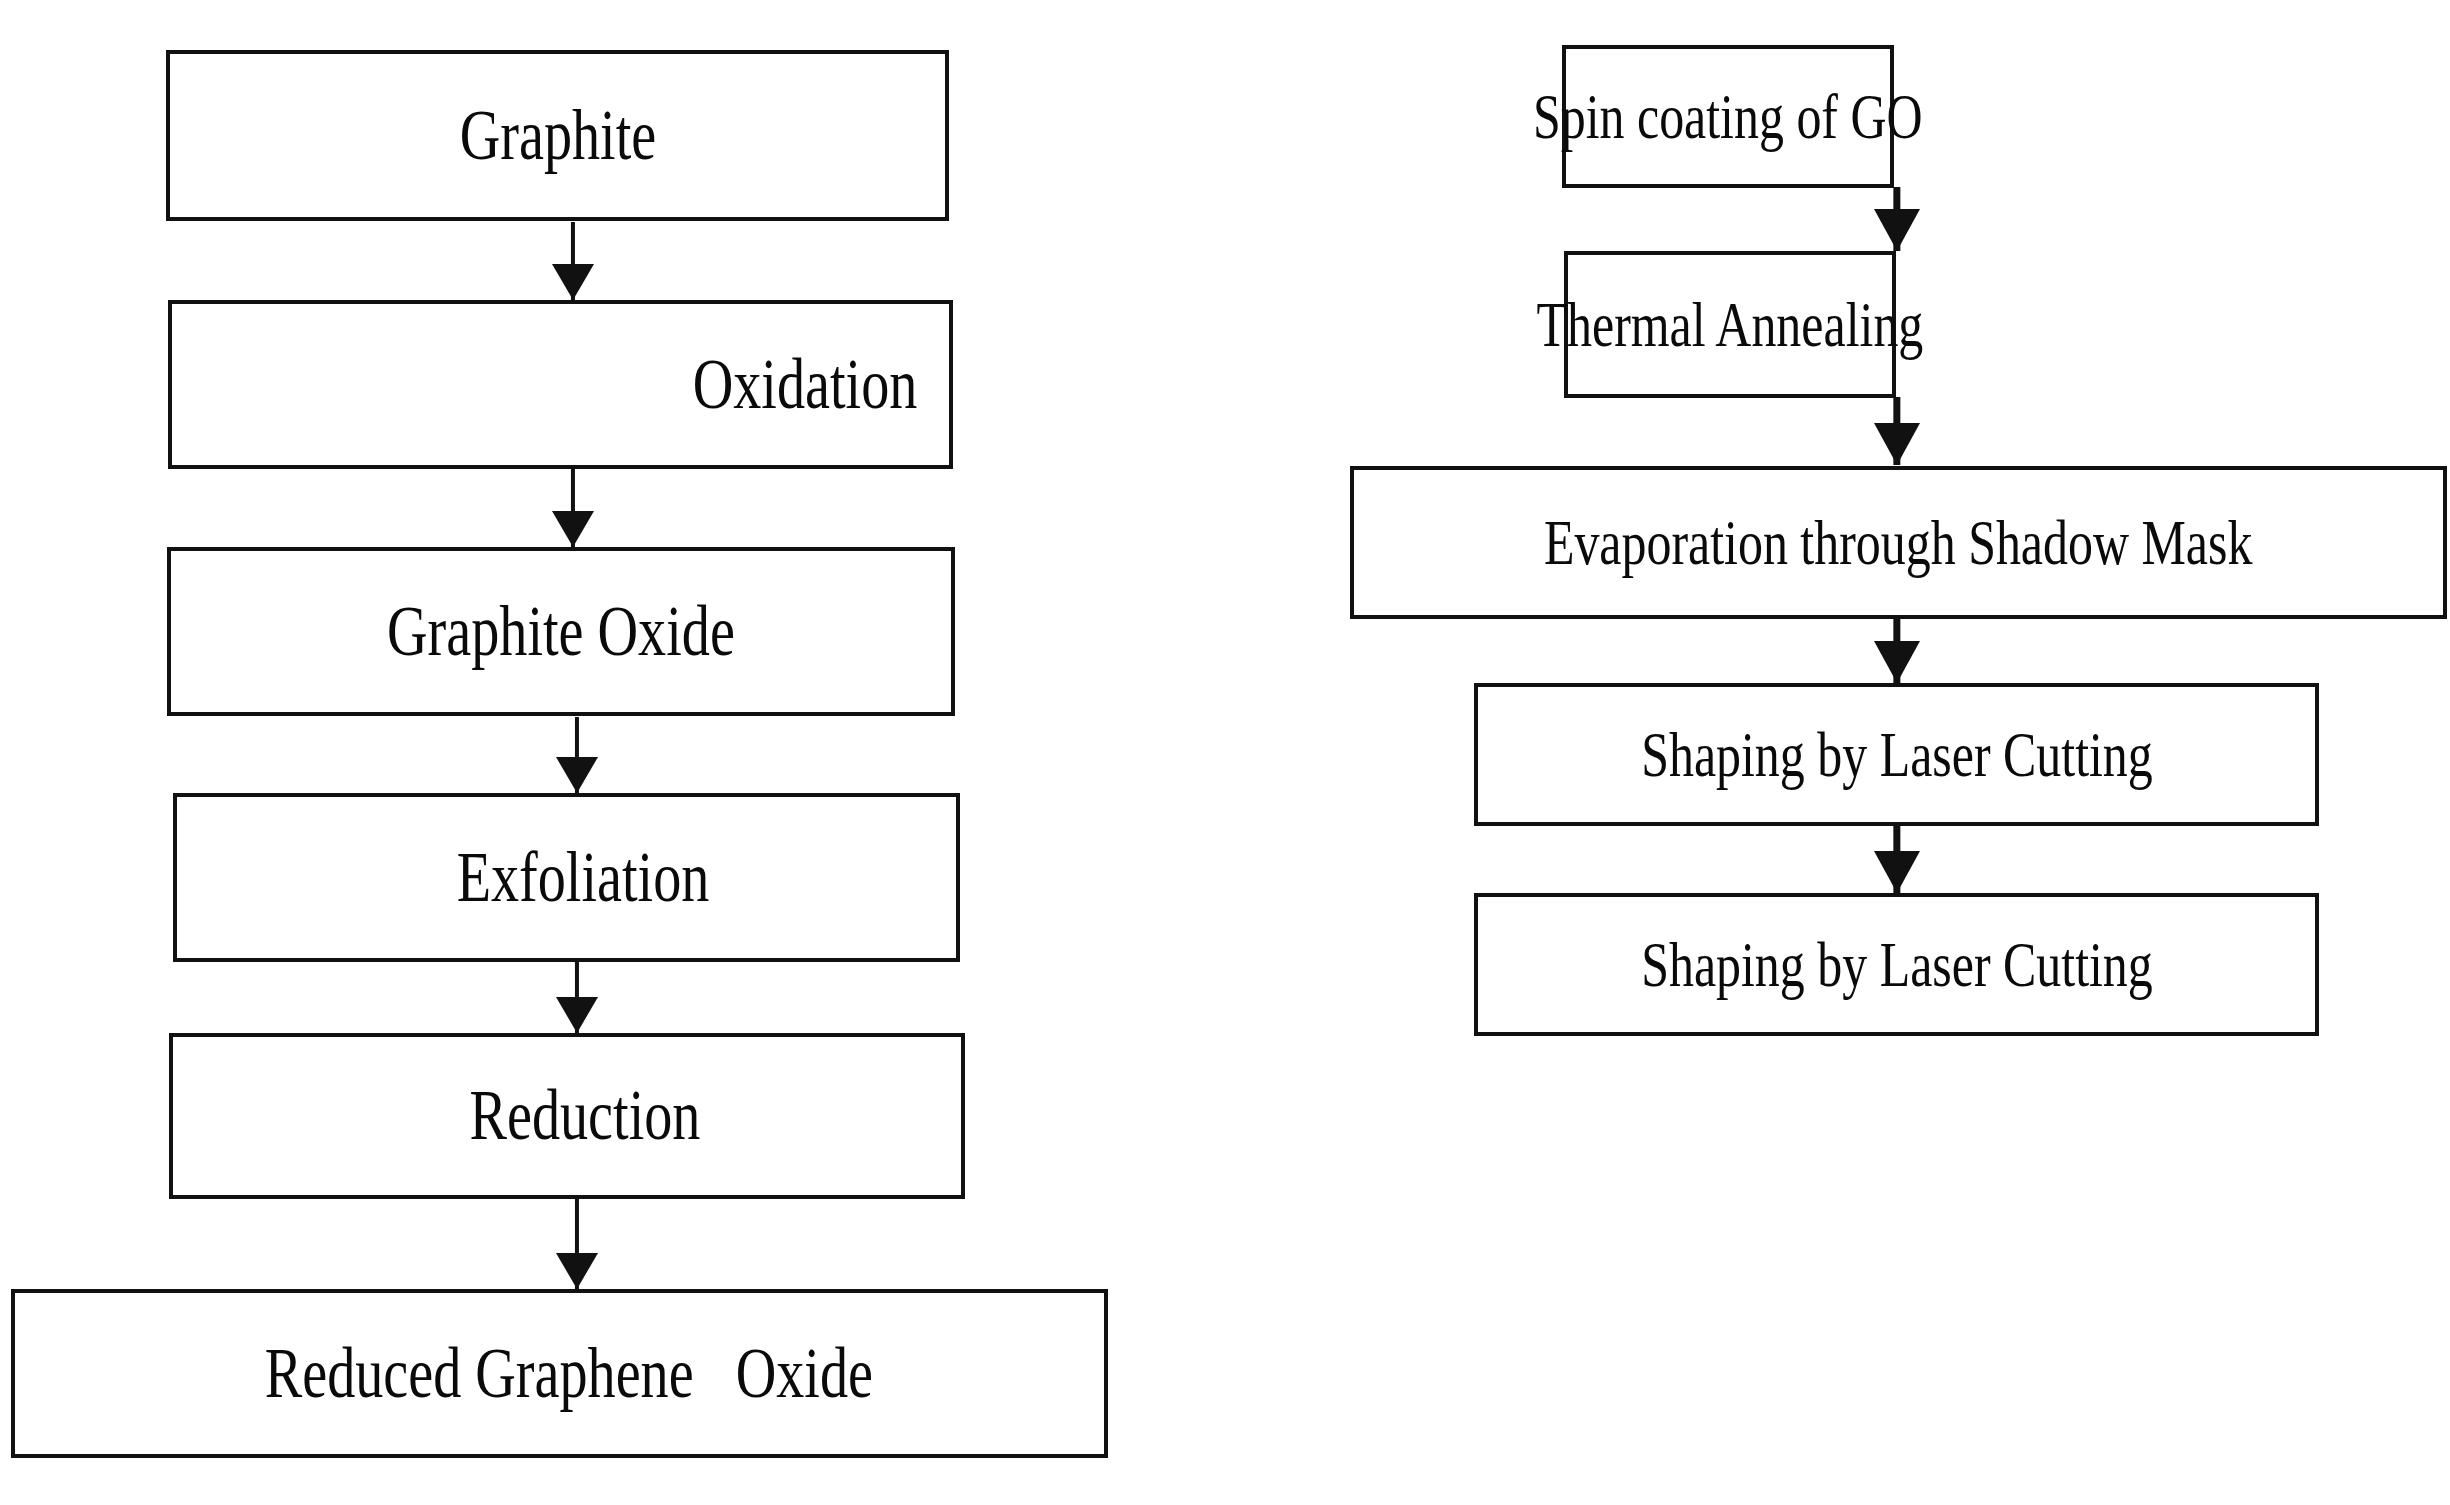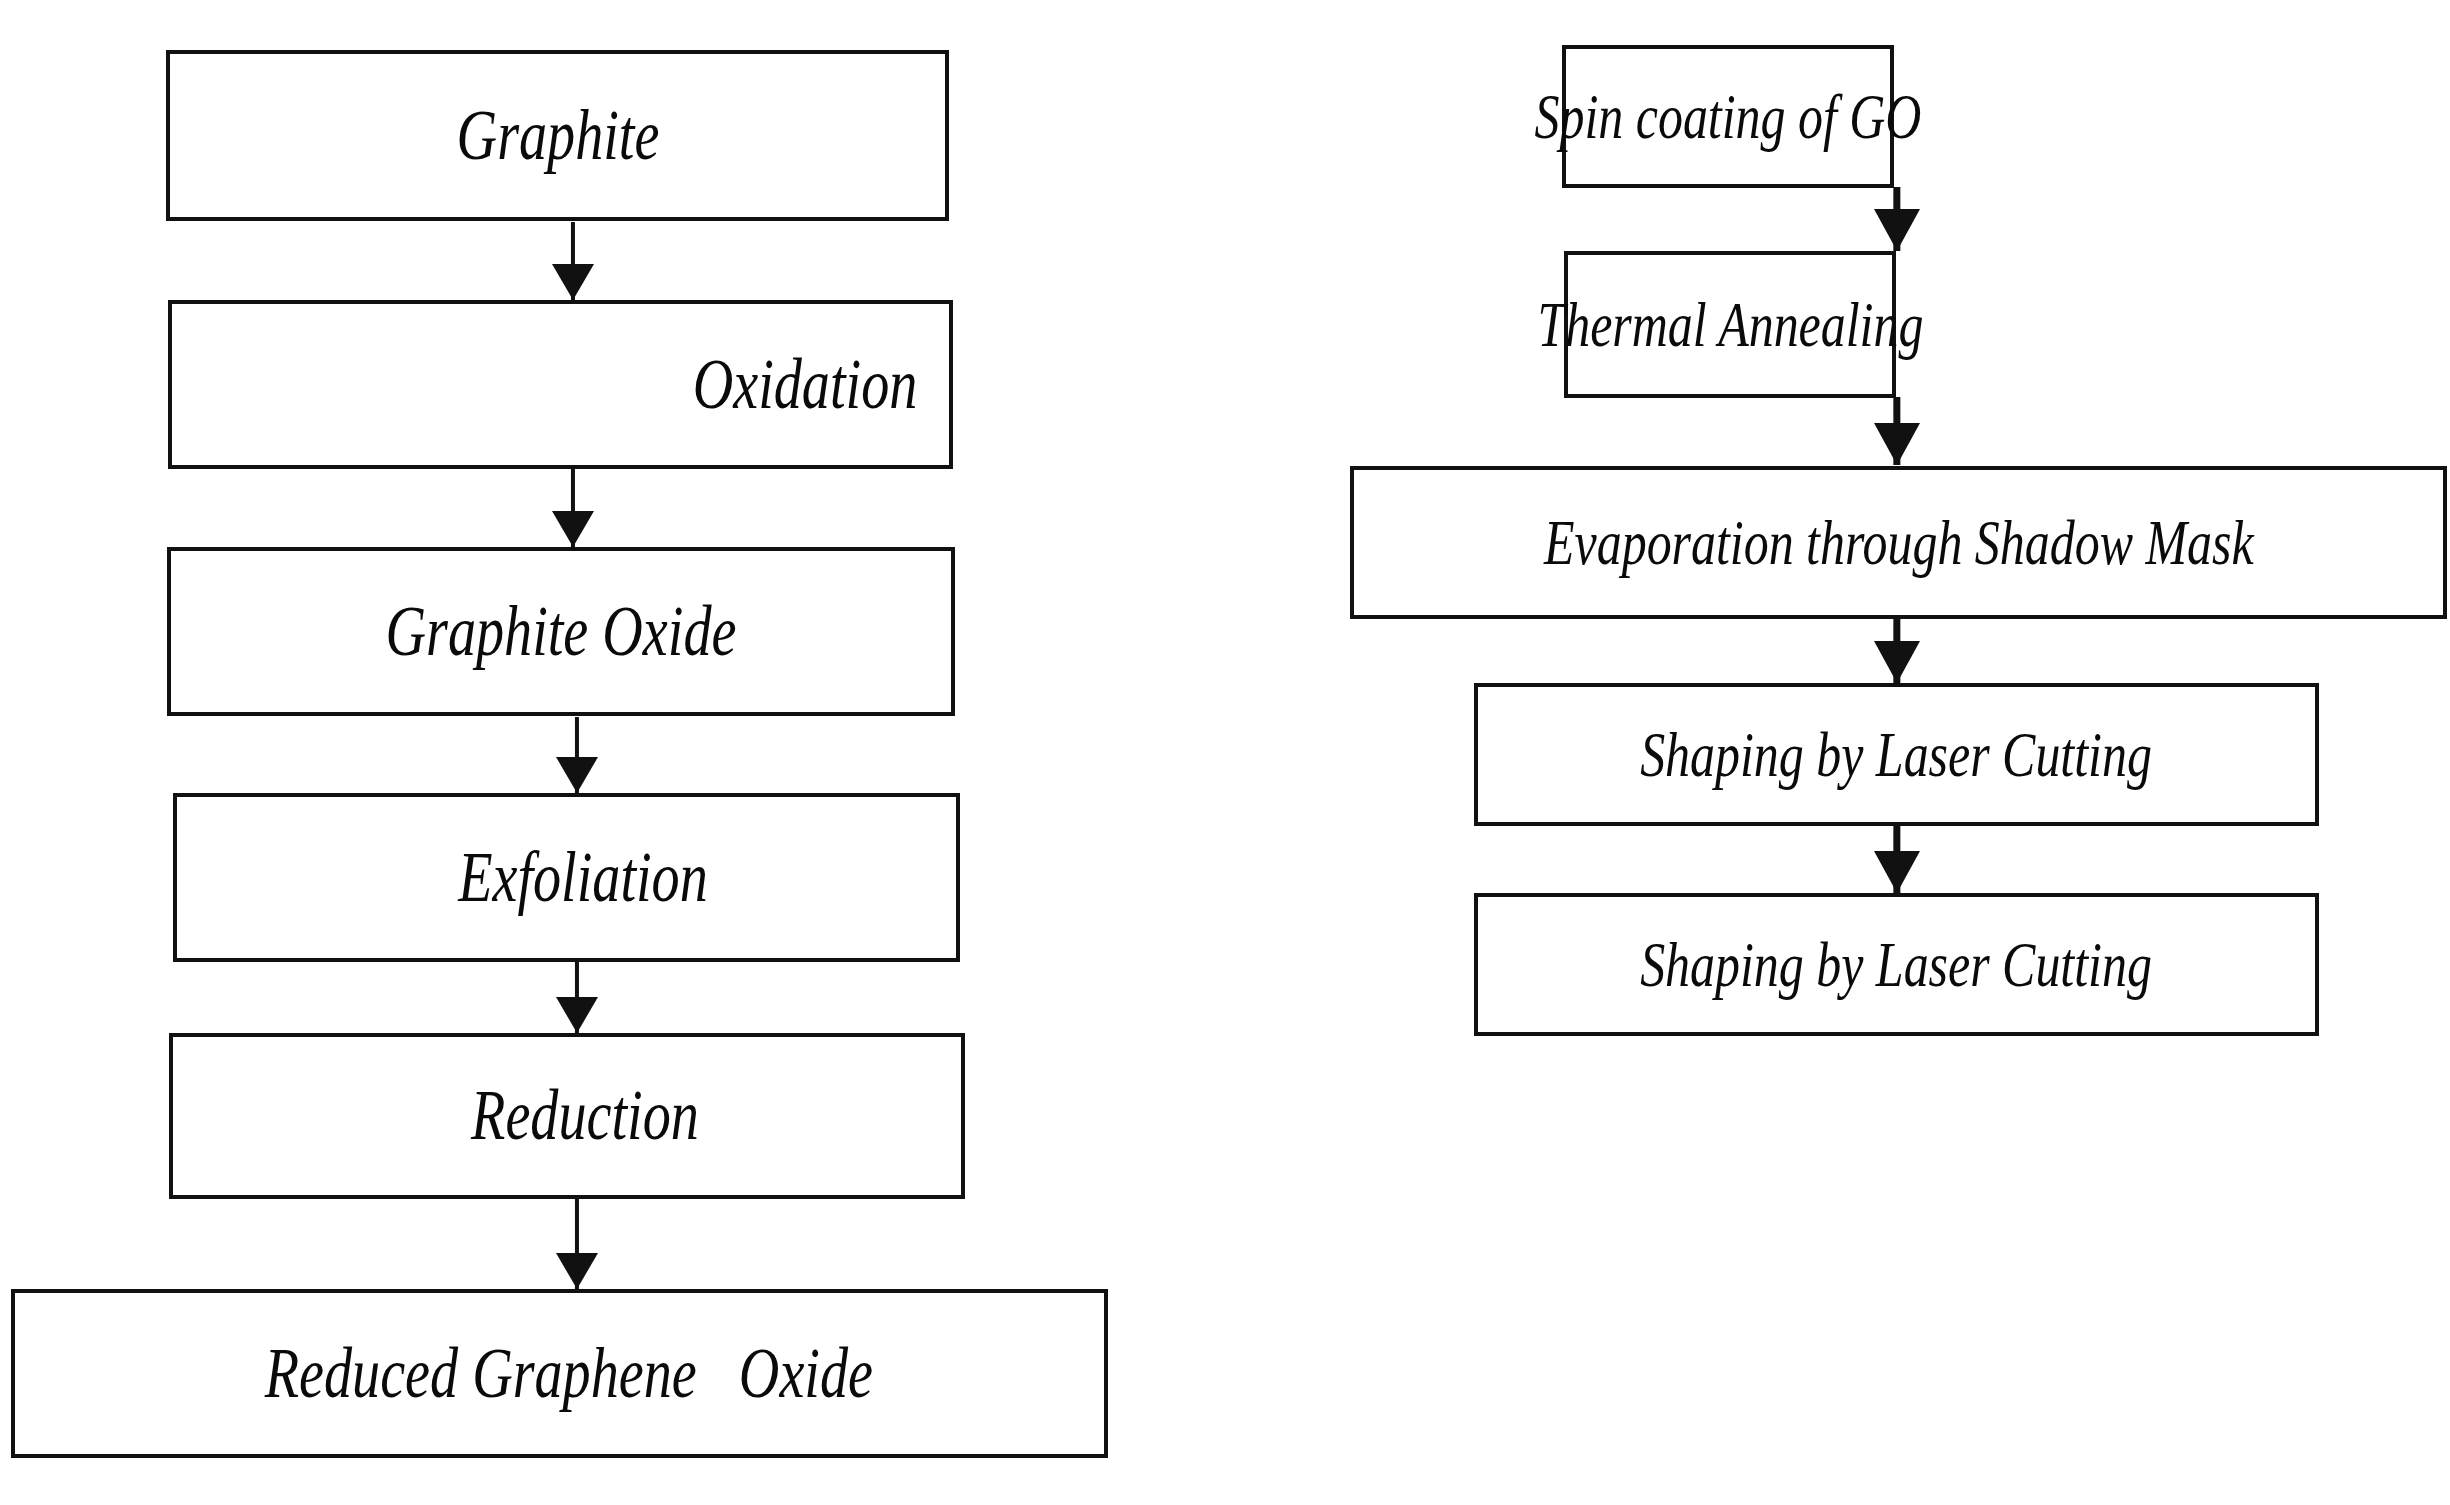--- a/index.html
+++ b/index.html
@@ -14,21 +14,20 @@
     overflow: hidden;
     font-family: "Liberation Serif", "DejaVu Serif", serif;
     color: #000000;
   }
 
   #canvas {
     position: absolute;
     left: 0; top: 0;
     width: 2450px;
     height: 1505px;
-    font-style: italic;
   }
 
   .flow-box {
     position: absolute;
     box-sizing: border-box;
     background: #ffffff;
     border: 4.9px solid #111111;
     display: flex;
     align-items: center;
     justify-content: center;

